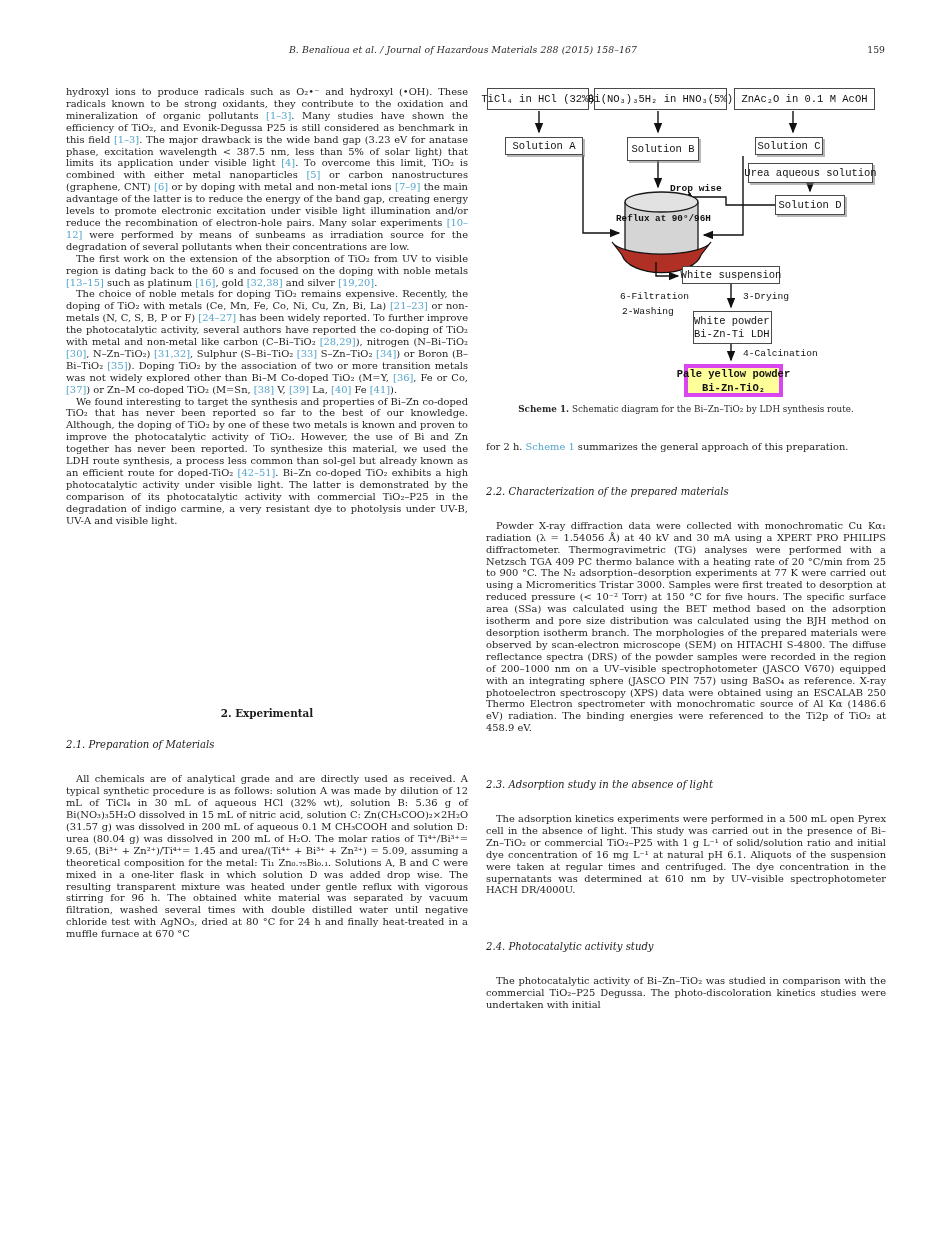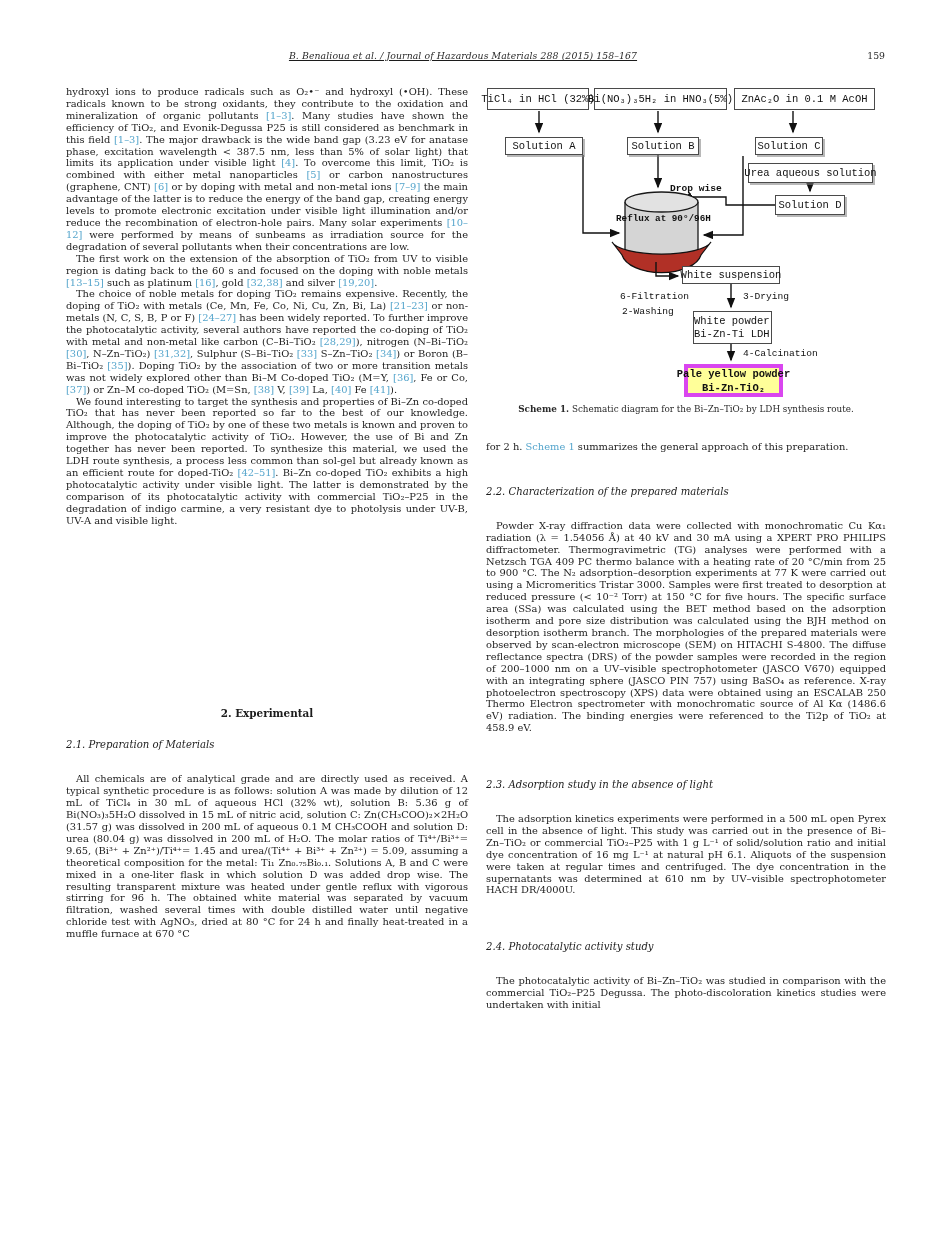--- a/index.html
+++ b/index.html
@@ -8,21 +8,21 @@
     position: relative;
     width: 926px;
     height: 1234px;
     margin: 0 auto;
     background: #ffffff;
     font-family: "DejaVu Serif", serif;
     color: #1c1c1c;
     overflow: hidden;
   }
   
-  .header { position: absolute; top: 50px; left: 0; width: 100%; height: 14px; text-decoration: underline; }
+  .header { position: absolute; top: 44px; left: 0; width: 100%; height: 14px; }
   .header .journal-line {
     display: block; text-align: center;
     font-style: italic; font-size: 9.3px; color: #2a2a2a;
     letter-spacing: 0.1px;
   }
   .header .page-number {
     position: absolute; right: 41px; top: 0;
     font-size: 9.3px; font-style: normal; color: #2a2a2a;
   }
   
@@ -139,21 +139,21 @@
       <div class="sbox" style="left:108px; top:2px;  width:133px; height:22px;">
           <span>Bi(NO₃)₃5H₂ in HNO₃(5%)</span>
         </div>
       <div class="sbox" style="left:248px; top:2px;  width:141px; height:22px;">
           <span>ZnAc₂O in 0.1 M AcOH</span>
         </div>
 
       <div class="sbox shadow" style="left:19px;  top:51px; width:78px; height:18px;">
           <span>Solution A</span>
         </div>
-      <div class="sbox shadow" style="left:141px; top:51px; width:72px; height:18px;">
+      <div class="sbox shadow" style="left:141px; top:51px; width:72px; height:24px;">
           <span>Solution B</span>
         </div>
       <div class="sbox shadow" style="left:269px; top:51px; width:68px; height:18px;">
           <span>Solution C</span>
         </div>
 
       <div class="sbox shadow" style="left:262px; top:77px;  width:125px; height:20px;">
           <span>Urea aqueous solution</span>
         </div>
       <div class="sbox shadow" style="left:289px; top:109px; width:70px;  height:20px;">

